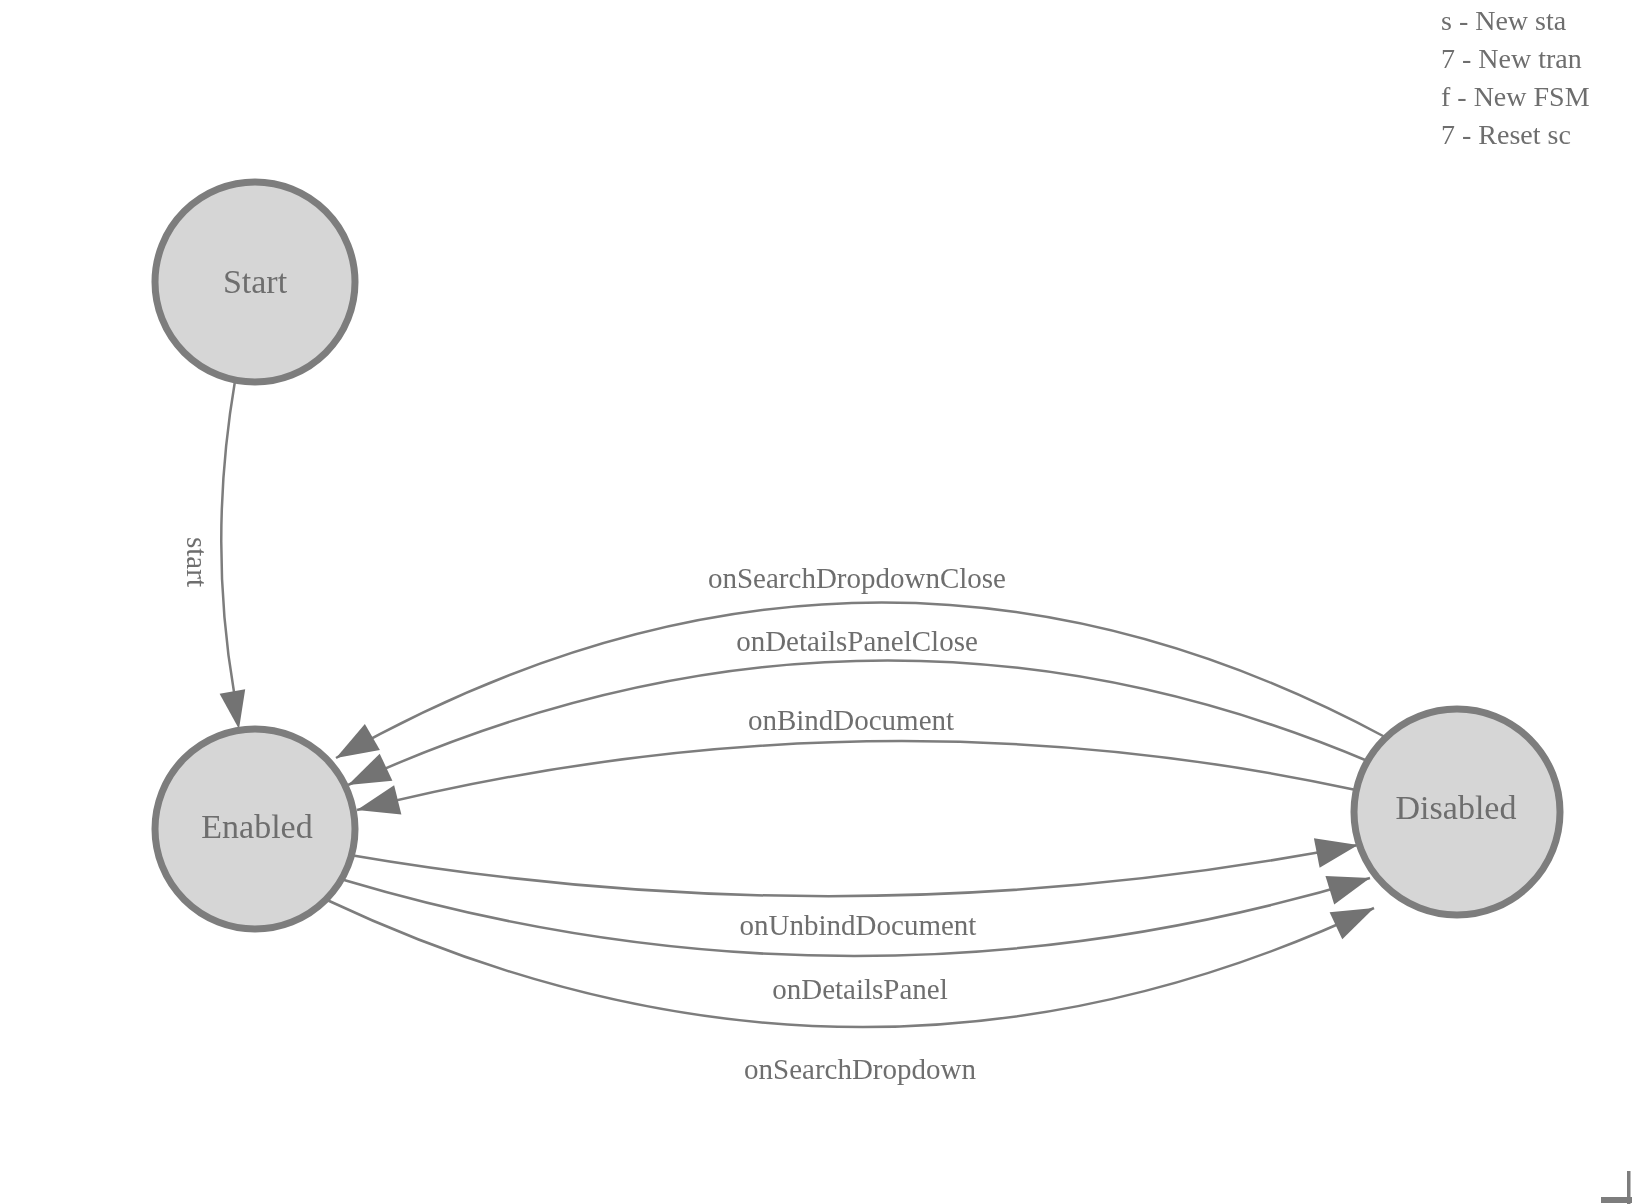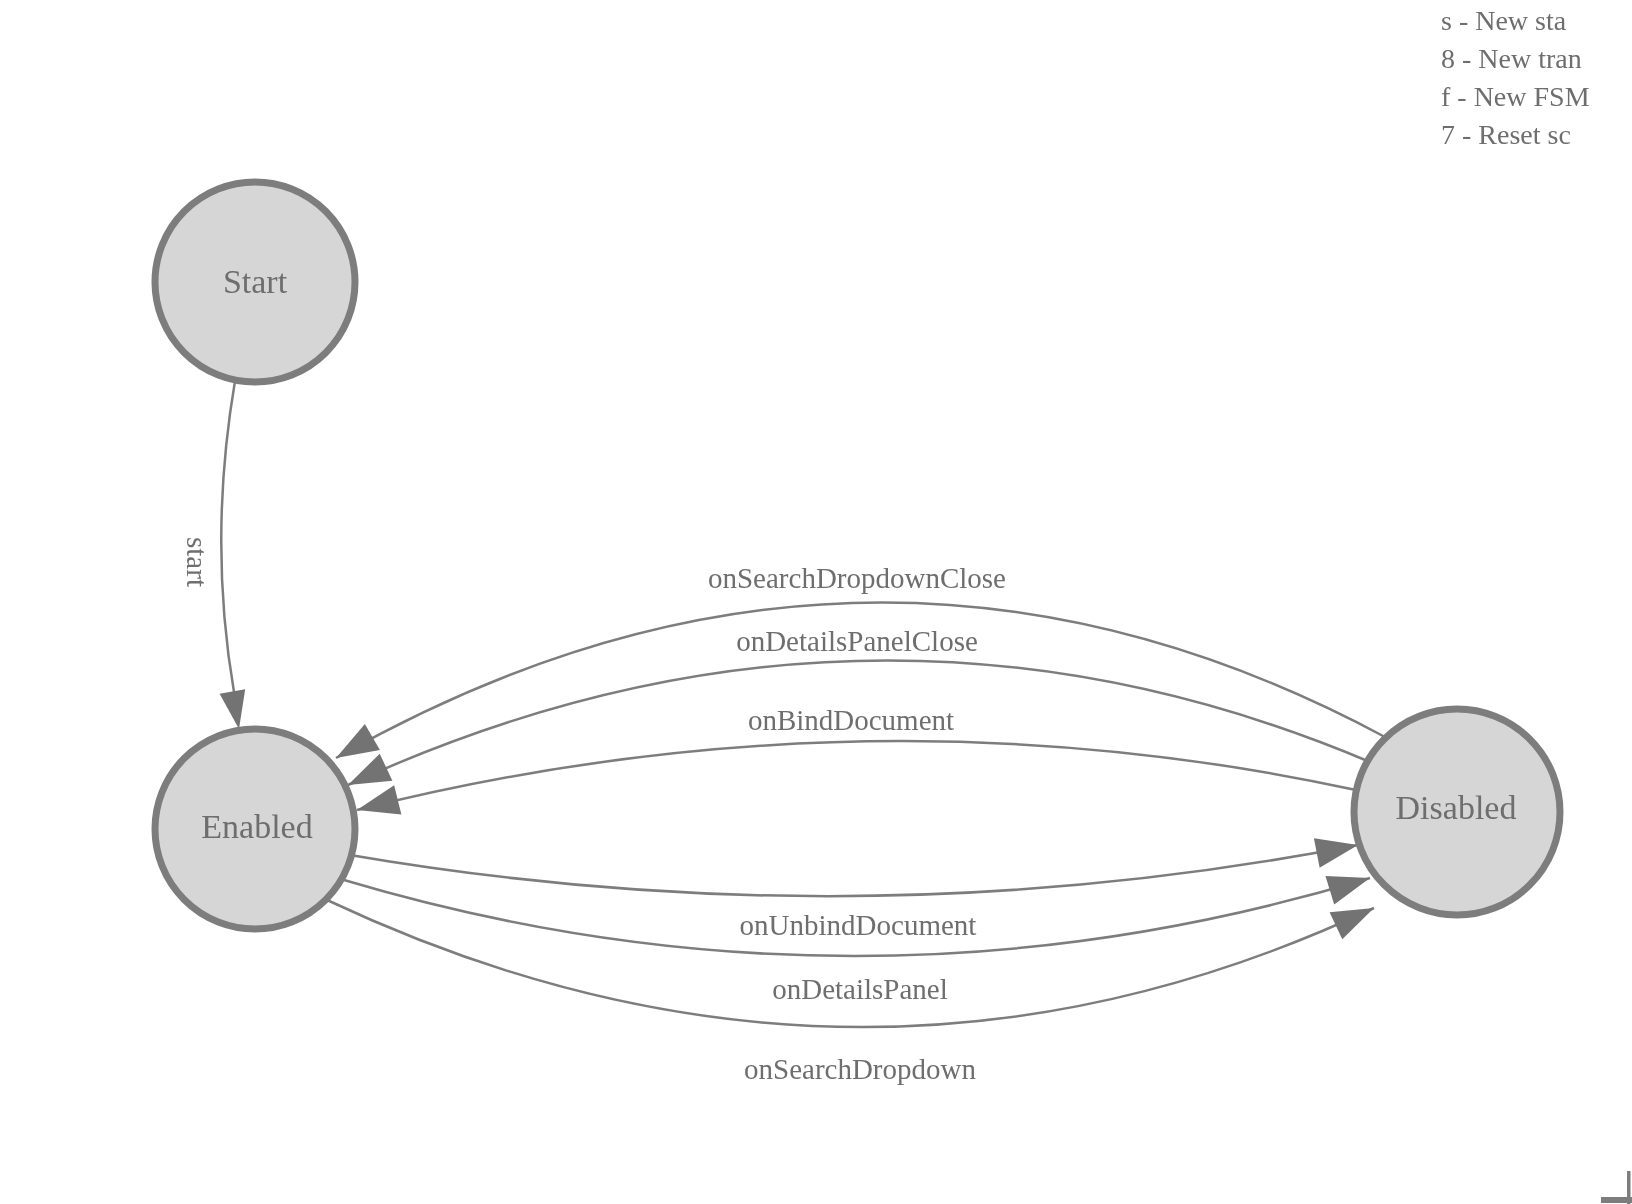--- a/index.html
+++ b/index.html
@@ -119,18 +119,18 @@
     <text class="edge-label" x="860" y="1069" text-anchor="middle" dominant-baseline="central">onSearchDropdown</text>
 
     <g>
       <rect class="corner-mark" x="1627" y="1171" width="3.5" height="33"></rect>
       <rect class="corner-mark" x="1601" y="1197" width="31" height="6"></rect>
     </g>
   </svg>
 
   <div class="legend">
     <div>s - New sta</div>
-    <div>8 - New tran</div>
+    <div>7 - New tran</div>
     <div>f - New FSM</div>
     <div>7 - Reset sc</div>
   </div>
 
 </div>
 
 </body></html>

